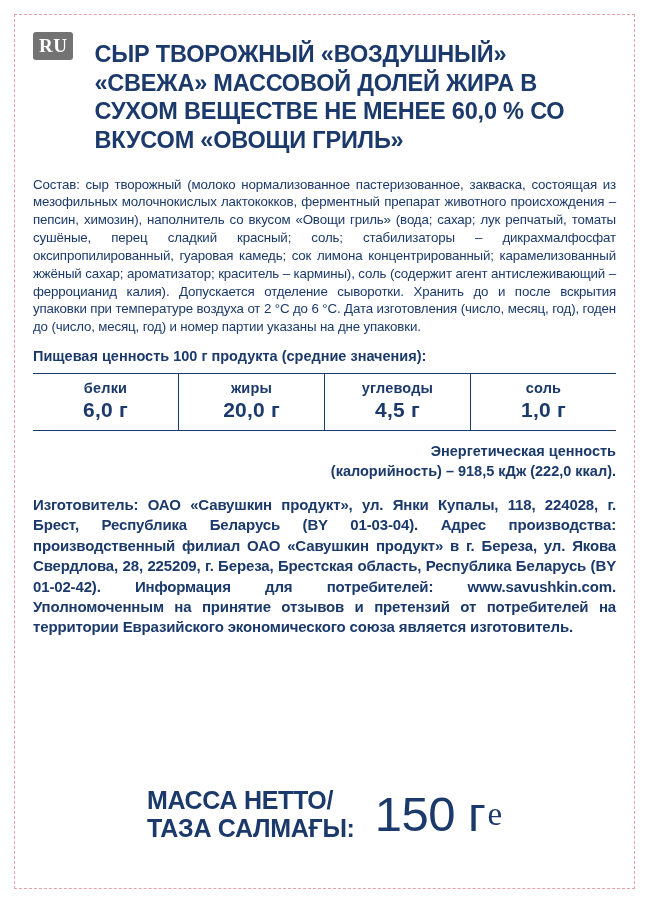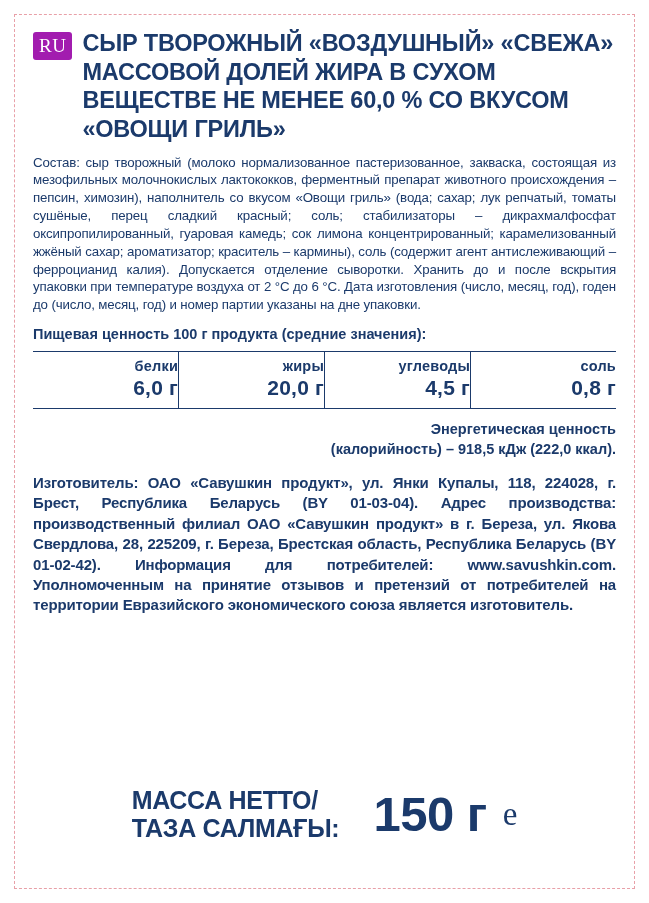--- a/index.html
+++ b/index.html
@@ -24,40 +24,40 @@
     box-sizing: border-box;
     padding: 14px 18px 0 18px;
   }
   .header-row {
     display: flex;
     align-items: flex-start;
     gap: 10px;
   }
   .ru-badge {
     flex: 0 0 auto;
-    background: #a21caf;
+    background: #737373;
     color: #ffffff;
     font-family: "Liberation Serif", serif;
-    font-weight: normal;
+    font-weight: bold;
     font-size: 19px;
     line-height: 1;
     padding: 4px 6px 5px 6px;
     border-radius: 3px;
     letter-spacing: 0.5px;
     margin-top: 3px;
   }
   .title {
     font-family: "Liberation Sans", sans-serif;
     font-weight: bold;
     font-size: 23.5px;
     line-height: 1.22;
     letter-spacing: -0.2px;
     color: #1b3a6b;
     text-transform: uppercase;
-    margin: 0;
+    margin: 11px;
   }
   .composition {
     margin-top: 10px;
     font-size: 13.3px;
     line-height: 1.34;
     text-align: justify;
     font-weight: normal;
     letter-spacing: -0.15px;
   }
   .nutri-heading {
@@ -67,21 +67,21 @@
     font-size: 14.5px;
   }
   .nutri-table {
     margin-top: 9px;
     border-top: 1.4px solid #1b3a6b;
     border-bottom: 1.4px solid #1b3a6b;
     display: flex;
   }
   .nutri-cell {
     flex: 1 1 0;
-    text-align: right;
+    text-align: center;
     padding: 6px 0 8px 0;
     border-right: 1.4px solid #1b3a6b;
   }
   .nutri-cell:last-child { border-right: none; }
   .nutri-name {
     font-size: 14.5px;
     font-weight: bold;
     letter-spacing: 0.2px;
   }
   .nutri-value {
@@ -106,32 +106,31 @@
     letter-spacing: -0.15px;
   }
   .net-weight {
     position: absolute;
     left: 18px;
     right: 18px;
     bottom: 46px;
     display: flex;
     align-items: center;
     justify-content: center;
-    gap: 14px;
   }
   .nw-labels {
     font-weight: bold;
     font-size: 25px;
     line-height: 1.12;
     text-transform: uppercase;
     letter-spacing: -0.3px;
     white-space: nowrap;
   }
   .nw-value {
-    font-weight: bold;
+    font-weight: normal;
     font-size: 49px;
     line-height: 1;
     letter-spacing: -0.5px;
     white-space: nowrap;
     margin-left: 20px;
   }
   .nw-emark {
     font-family: "Liberation Serif", serif;
     font-size: 33px;
     line-height: 1;
@@ -161,21 +160,21 @@
     <div class="nutri-cell">
       <div class="nutri-name">жиры</div>
       <div class="nutri-value">20,0 г</div>
     </div>
     <div class="nutri-cell">
       <div class="nutri-name">углеводы</div>
       <div class="nutri-value">4,5 г</div>
     </div>
     <div class="nutri-cell">
       <div class="nutri-name">соль</div>
-      <div class="nutri-value">0,8 г</div>
+      <div class="nutri-value">1,0 г</div>
     </div>
   </div>
 
   <div class="energy">
     <div>Энергетическая ценность</div>
     <div>(калорийность) – 918,5 кДж (222,0 ккал).</div>
   </div>
 
   <div class="manufacturer">Изготовитель: ОАО «Савушкин продукт», ул. Янки Купалы, 118, 224028, г. Брест, Республика Беларусь (BY 01-03-04). Адрес производства: производственный филиал ОАО «Савушкин продукт» в г. Береза, ул. Якова Свердлова, 28, 225209, г. Береза, Брестская область, Республика Беларусь (BY 01-02-42). Информация для потребителей: www.savushkin.com. Уполномоченным на принятие отзывов и претензий от потребителей на территории Евразийского экономического союза является изготовитель.</div>
 

